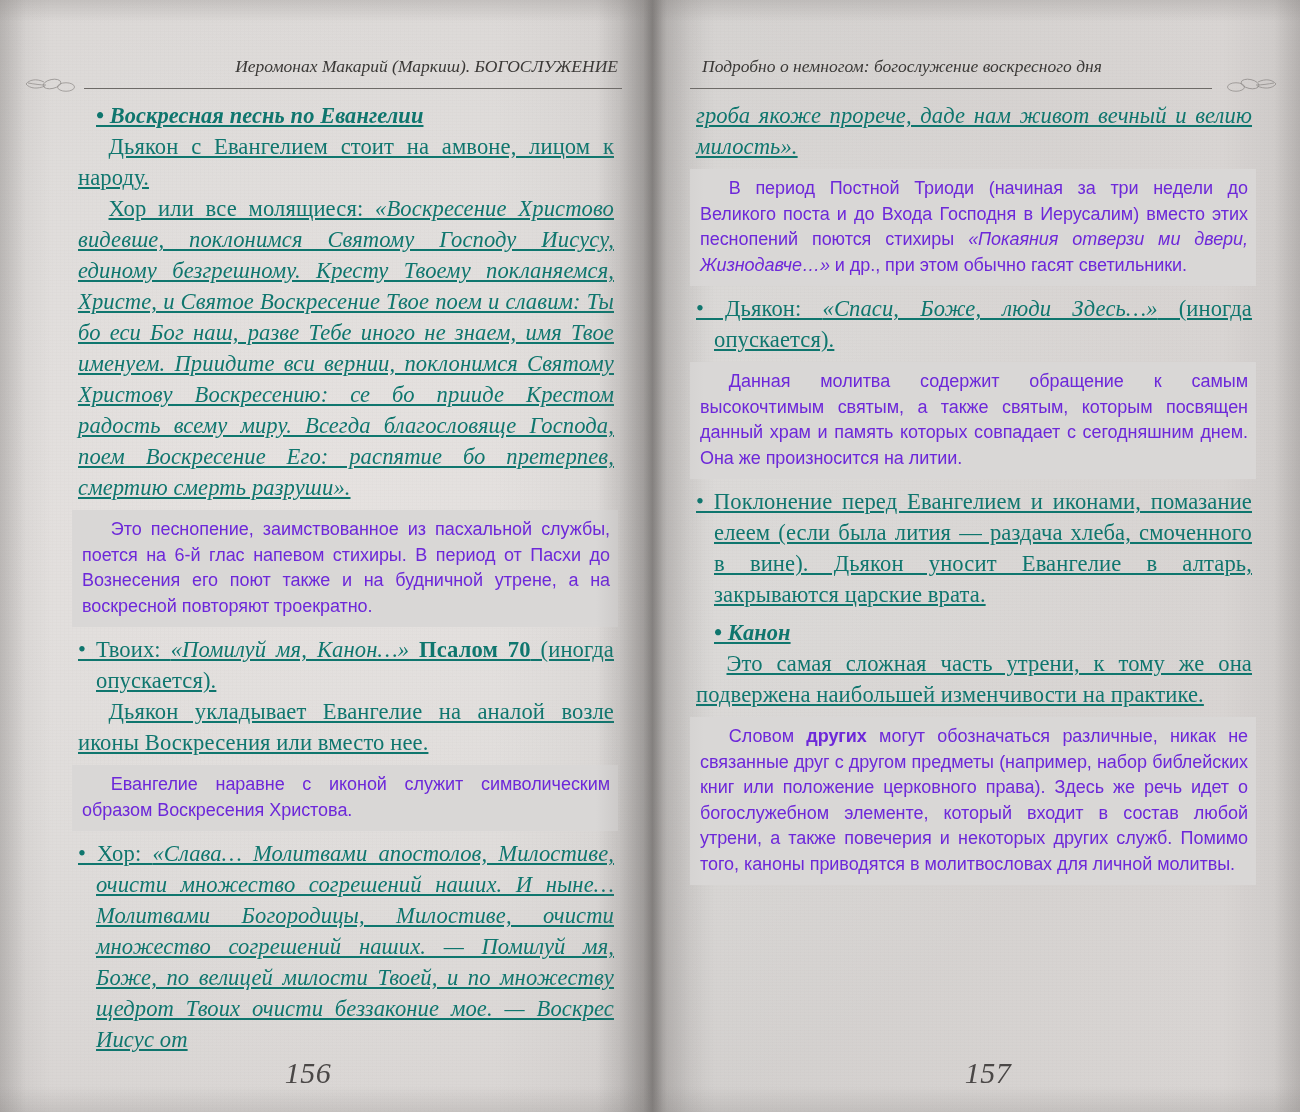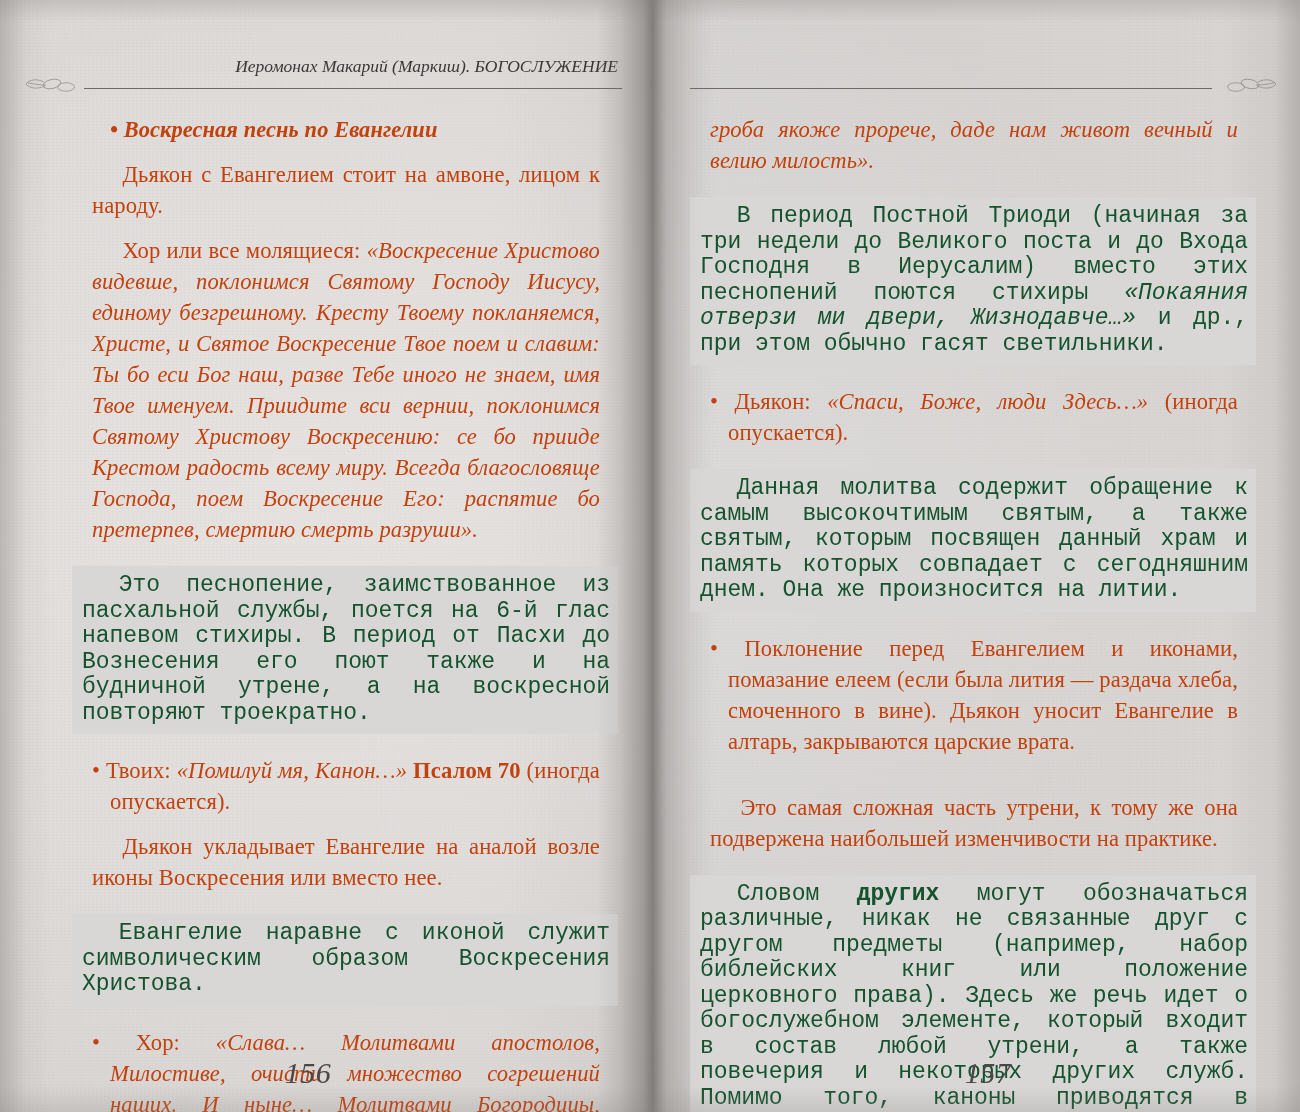--- a/index.html
+++ b/index.html
@@ -127,22 +127,23 @@
   .page-left  .col { left: 78px; width: 536px; }
 
   .rcol {
     position: absolute;
     top: 100px;
     left: 36px;
     width: 556px;
   }
 
   p {
-    margin: 14px;
-    color: #c2410c;
+    margin: 0;
+    color: #0f766e;
+    text-decoration: underline;
   }
 
   .serif-body {
     font-family: "Liberation Serif", serif;
     font-size: 22.6px;
     line-height: 31px;
     text-align: justify;
     text-indent: 1.35em;
     letter-spacing: .1px;
   }
@@ -163,24 +164,24 @@
   .bullet-para {
     text-indent: 0;
     padding-left: 18px;
   }
   .bullet-para .hang { margin-left: -18px; }
   .bold { font-weight: bold; font-style: normal; }
 
   
   .note {
     background: #d9d7d6;
-    font-family: Liberation Mono, monospace;
-    font-size: 23px;
+    font-family: Liberation Sans, sans-serif;
+    font-size: 18px;
     line-height: 25.5px;
-    color: #14532d;
+    color: #6d28d9;
     text-align: justify;
     text-indent: 1.6em;
     padding: 7px 8px 8px 10px;
     box-sizing: border-box;
     letter-spacing: -0.05px;
   }
   .note em { font-style: italic; }
   .note b  { font-weight: bold; }
 
   .page-left .note  { width: 546px; margin-left: -6px; }
@@ -256,20 +257,21 @@
       </p>
 
     </div>
 
     <div class="folio">156</div>
   </div>
 
   <div class="page page-right">
 
     <div class="runhead">
+      <div class="runhead-text">Подробно о немногом: богослужение воскресного дня</div>
       <div class="runhead-rule"></div>
       <div class="ornament right">
         <svg viewBox="0 0 120 44" xmlns="http://www.w3.org/2000/svg">
           <g fill="none" stroke="#6b6765" stroke-width="1.6">
             <ellipse cx="84" cy="26" rx="17" ry="8.5"></ellipse>
             <ellipse cx="56" cy="20" rx="18" ry="9" transform="rotate(-12 56 20)"></ellipse>
             <path d="M40 16 C24 8, 10 12, 4 20 C12 30, 28 30, 42 24"></path>
             <path d="M8 18 C20 20, 32 22, 44 22"></path>
           </g>
         </svg>
@@ -293,20 +295,21 @@
 
       <div class="sp-s"></div>
       <div class="note">Данная молитва содержит обращение к самым высокочтимым святым, а также святым, которым посвящен данный храм и память которых совпадает с сегодняшним днем. Она же произносится на литии.</div>
       <div class="sp-s"></div>
 
       <p class="serif-body bullet-para">
         <span class="hang">• Поклонение перед Евангелием и иконами, помазание елеем (если была лития — раздача хлеба, смоченного в вине). Дьякон уносит Евангелие в алтарь, закрываются царские врата.</span>
       </p>
 
       <div class="sp-s"></div>
+      <p class="serif-body bullet-head">• Канон</p>
 
       <p class="serif-body">Это самая сложная часть утрени, к тому же она подвержена наибольшей изменчивости на практике.</p>
 
       <div class="sp-s"></div>
       <div class="note">
         <span>Словом </span><b>других</b><span> могут обозначаться различные, никак не связанные друг с другом предметы (например, набор библейских книг или положение церковного права). Здесь же речь идет о богослужебном элементе, который входит в состав любой утрени, а также повечерия и некоторых других служб. Помимо того, каноны приводятся в молитвословах для личной молитвы.</span>
       </div>
 
     </div>
 

